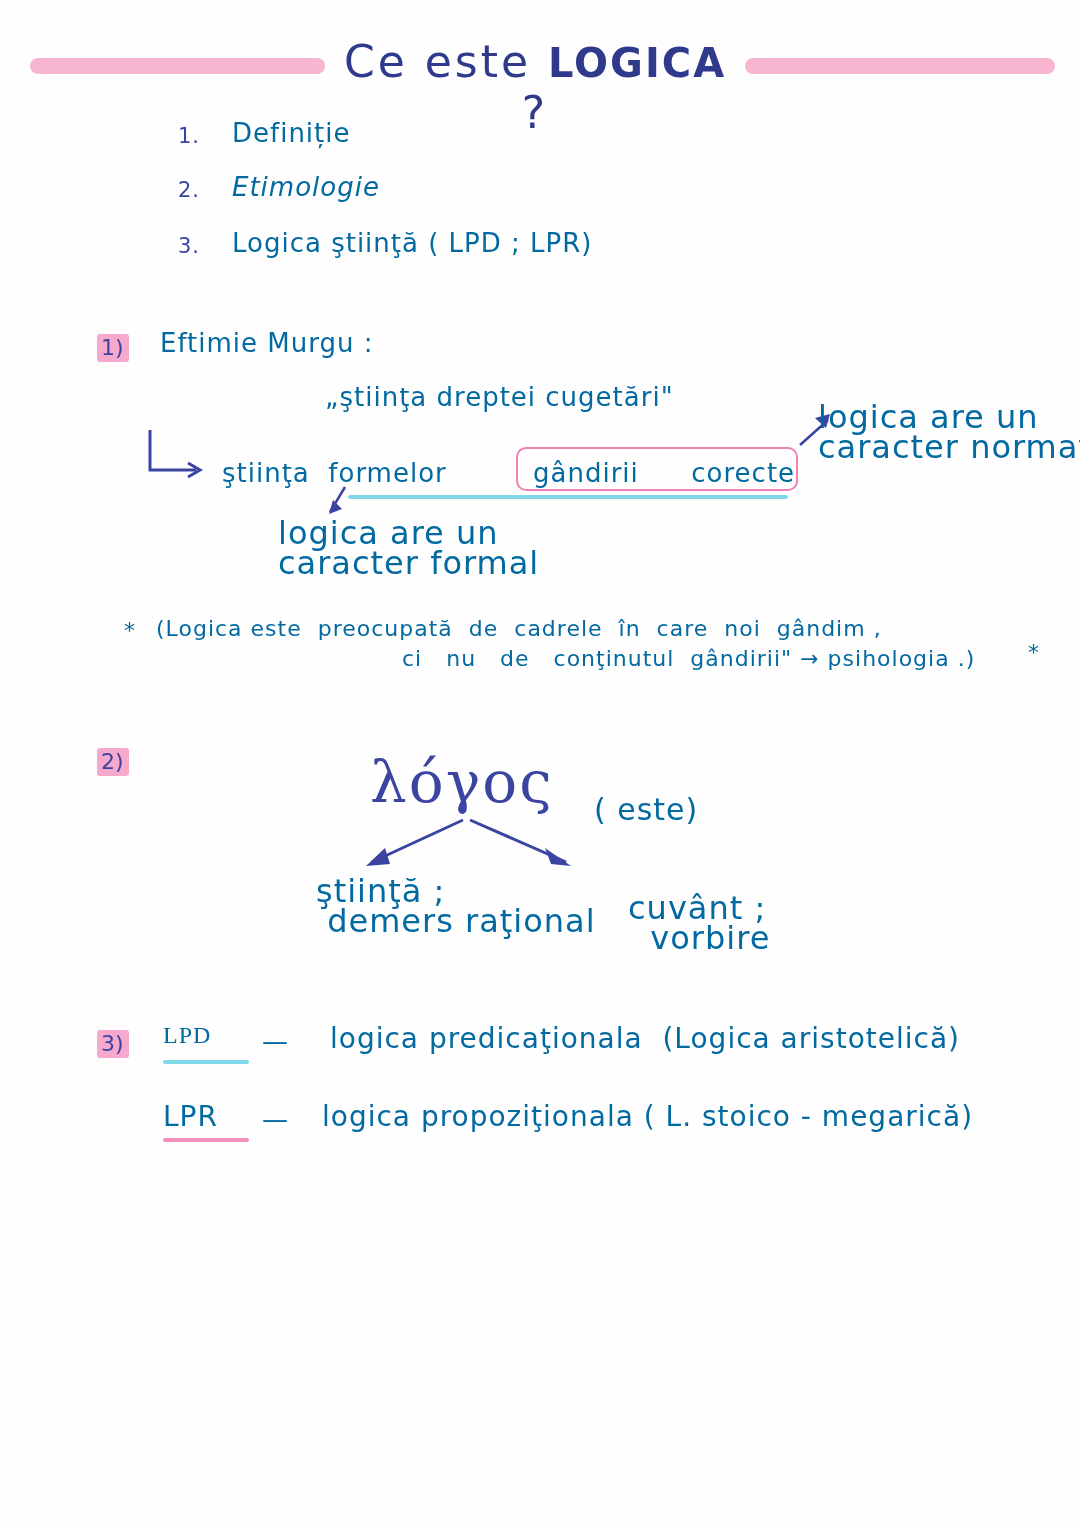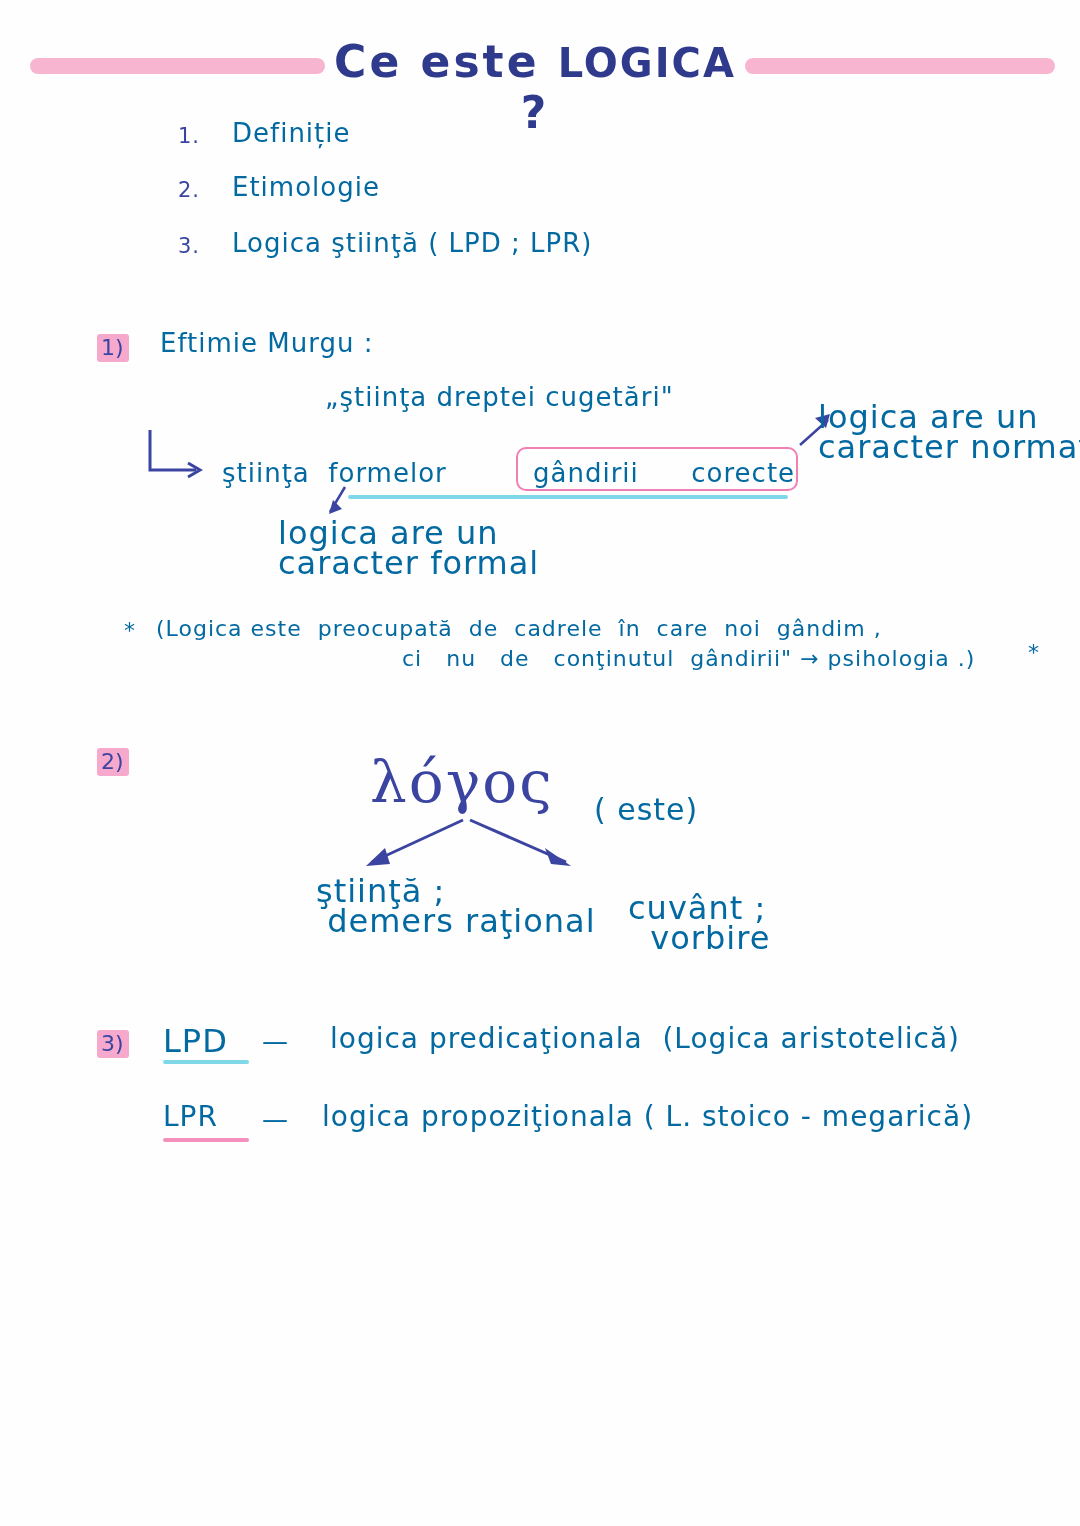--- a/index.html
+++ b/index.html
@@ -44,21 +44,21 @@
     top: 16px;
     left: 325px;
     width: 420px;
     text-align: center;
     font-family: "DejaVu Sans", sans-serif;
     font-size: 40px;
     letter-spacing: 3px;
     color: #2f3a8c;
     font-weight: 500;
   }
-  .title-text .cap { font-size: 44px; font-weight: bold; }
+  .title-text .cap { font-size: 44px; }
   .title-text .bold { font-weight: 700; letter-spacing: 2px; }
 
   
   .hw {
     position: absolute;
     font-family: "DejaVu Sans", sans-serif;
     color: #0369a1;
     white-space: pre;
     letter-spacing: 1px;
   }
@@ -124,21 +124,21 @@
     <div class="hl-bar hl-right"></div>
     <div class="title-text">
       <span class="cap">Ce este </span><span class="bold">LOGICA</span><span class="cap"> ?</span>
     </div>
   </div>
 
   <div class="hw num" style="left:178px; top:124px;">1.</div>
   <div class="hw s26" style="left:232px; top:118px;">Definiție</div>
 
   <div class="hw num" style="left:178px; top:178px;">2.</div>
-  <div class="hw s26" style="left:232px; top:172px;">Etimologie</div>
+  <div class="hw s26" style="left:232px; top:172px;font-style:italic;">Etimologie</div>
 
   <div class="hw num" style="left:178px; top:234px;">3.</div>
   <div class="hw s26" style="left:232px; top:228px;">Logica ştiinţă ( LPD ; LPR)</div>
 
   <div class="pink-num" style="left:97px; top:334px;">1)</div>
   <div class="hw s26" style="left:160px; top:328px;">Eftimie Murgu :</div>
 
   <div class="hw s26" style="left:325px; top:382px;">„ştiinţa dreptei cugetări"</div>
 
   <svg class="overlay">
@@ -181,21 +181,21 @@
   <div class="greek" style="left:370px; top:748px;">λόγος</div>
   <div class="hw s30" style="left:594px; top:792px;">( este)</div>
 
   <div class="hw s24" style="left:292px; top:876px; line-height:30px;margin-left:24px;">ştiinţă ;
  demers raţional</div>
   <div class="hw s24" style="left:628px; top:876px; line-height:30px;margin-top:17px;">cuvânt ;
   vorbire</div>
 
   <div class="pink-num" style="left:97px; top:1030px;">3)</div>
 
-  <div class="hw s28" style="left:163px; top:1022px; font-size:32px;">LPD</div>
+  <div class="hw s28" style="left:163px; top:1022px; font-size:24px;font-family:Liberation Serif, serif;">LPD</div>
   <div class="hw s26" style="left:262px; top:1026px;">—</div>
   <div class="hw s28" style="left:330px; top:1022px; font-size:28px;">logica predicaţionala  (Logica aristotelică)</div>
   <div class="underline-cyan" style="left:163px; top:1060px; width:86px;"></div>
 
   <div class="hw s28" style="left:163px; top:1100px; font-size:28px;">LPR</div>
   <div class="hw s26" style="left:262px; top:1104px;">—</div>
   <div class="hw s28" style="left:322px; top:1100px; font-size:28px;">logica propoziţionala ( L. stoico - megarică)</div>
   <div class="underline-pink" style="left:163px; top:1138px; width:86px;"></div>
 
 </div>

